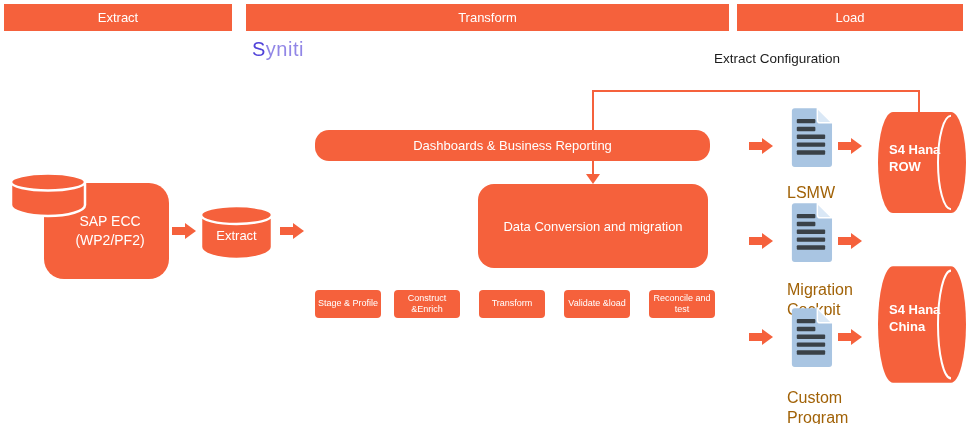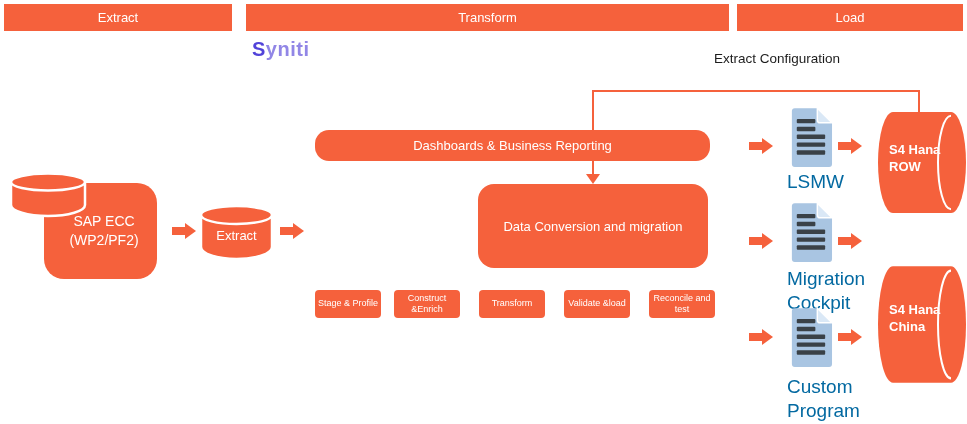--- a/index.html
+++ b/index.html
@@ -7,21 +7,21 @@
     position:relative;width:967px;height:424px;background:#ffffff;overflow:hidden;
     font-family:"Liberation Sans", sans-serif;
     --orange:#F5613C;
   }
   
   .phase-bar{
     position:absolute;top:4px;height:27px;background:var(--orange);
     color:#fff;font-size:13px;display:flex;align-items:center;justify-content:center;
   }
   
-  .logo{position:absolute;left:252px;top:38px;font-size:20px;font-weight:bold;letter-spacing:.5px;}
+  .logo{position:absolute;left:252px;top:38px;font-size:20px;font-weight:normal;letter-spacing:.5px;}
   .logo .s{color:#5143D9;}
   .logo .rest{color:#9186E6;}
   
   .anno{position:absolute;left:714px;top:51px;font-size:13.5px;color:#1c1c1c;}
   
   .line{position:absolute;background:var(--orange);}
   .arrowhead-down{
     position:absolute;width:0;height:0;
     border-left:7px solid transparent;border-right:7px solid transparent;
     border-top:10px solid var(--orange);
@@ -55,21 +55,21 @@
     font-size:14px;line-height:1.35;padding:8px 14px;box-sizing:border-box;
   }
   
   .hcyl{position:absolute;font-weight:bold;}
   .hcyl svg{display:block;}
   .hcyl .cyl-label{
     position:absolute;left:12px;color:#fff;font-size:13px;line-height:1.3;width:62px;
   }
   
   .doc{position:absolute;width:47px;height:61px;}
-  .doc-label{position:absolute;width:84px;font-size:19px;color:#0369a1;line-height:1.28;}
+  .doc-label{position:absolute;width:84px;font-size:16px;color:#a16207;line-height:1.28;margin-top:13px;}
 </style>
 </head>
 <body>
 
 <div id="canvas">
 
   <div class="phase-bar" style="left:4px;width:228px;">
     <span>Extract</span>
   </div>
   <div class="phase-bar" style="left:246px;width:483px;">
@@ -83,21 +83,21 @@
     <span class="s">S</span><span class="rest">yniti</span>
   </div>
 
   <div class="anno">Extract Configuration</div>
 
   <div class="line" style="left:592px;top:90px;width:2px;height:86px;"></div>
   <div class="line" style="left:592px;top:90px;width:328px;height:2px;"></div>
   <div class="line" style="left:918px;top:90px;width:2px;height:22px;"></div>
   <div class="arrowhead-down" style="left:586px;top:174px;"></div>
 
-  <div class="srcbox" style="left:44px;top:183px;width:113px;height:96px;padding-left:21px;">
+  <div class="srcbox" style="left:44px;top:183px;width:125px;height:96px;padding-left:21px;">
     <span>SAP ECC (WP2/PF2)</span>
   </div>
   <div class="vcyl" style="left:8px;top:172px;width:80px;height:46px;">
     <svg width="80" height="46" viewBox="0 0 80 46" preserveAspectRatio="none">
       <path d="M3,10 L3,33 A37,11 0 0 0 77,33 L77,10 Z" fill="#F5613C" stroke="#ffffff" stroke-width="2.5"></path>
       <ellipse cx="40" cy="10" rx="37" ry="8.5" fill="#F5613C" stroke="#ffffff" stroke-width="2.5"></ellipse>
     </svg>
   </div>
 
   <div class="arr-r" style="left:172px;top:223px;">

